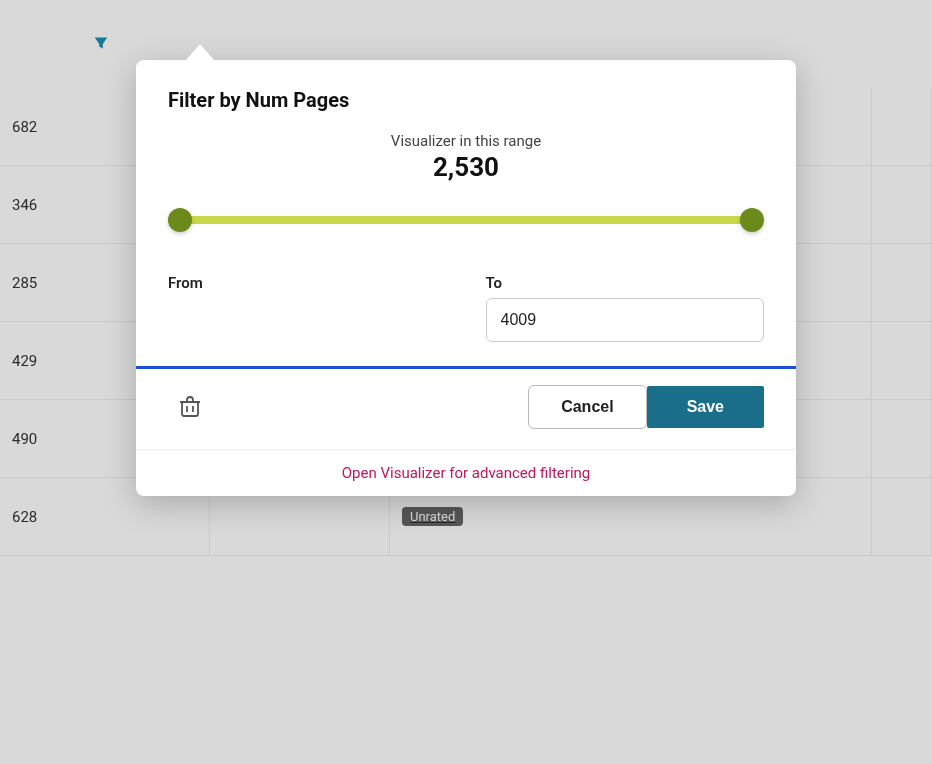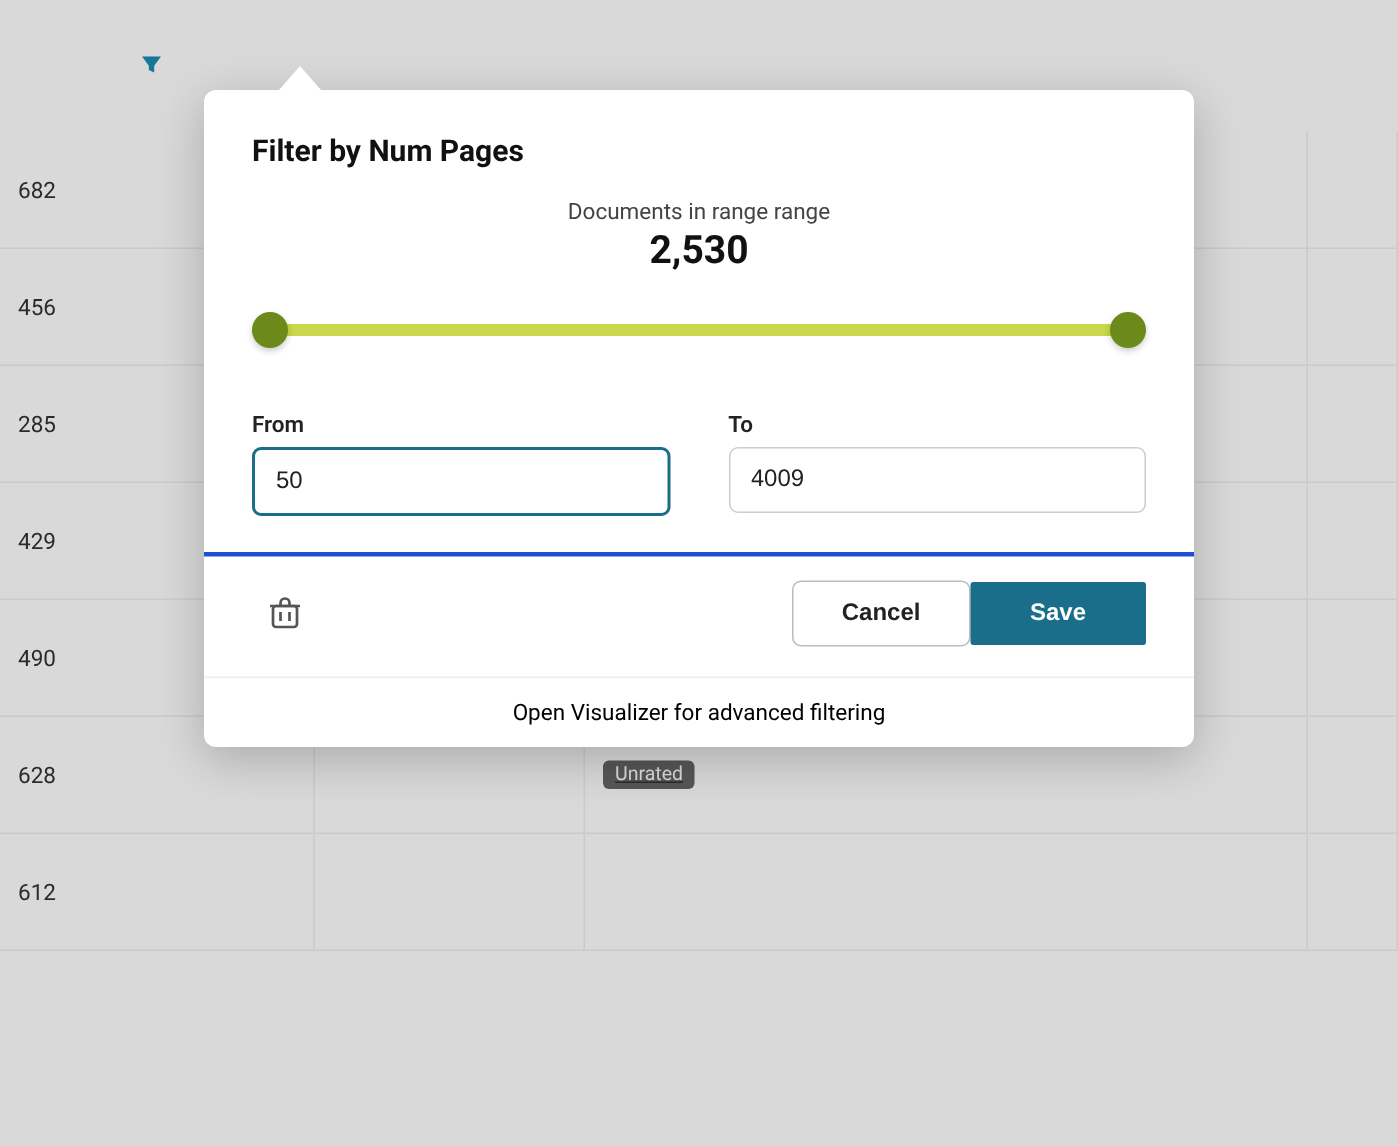--- a/index.html
+++ b/index.html
@@ -329,21 +329,21 @@
       font-size: 16px;
       font-weight: 700;
       color: #fff;
       cursor: pointer;
     }
 
     
     .visualizer-link {
       text-align: center;
       padding: 14px;
-      color: #000000;
+      color: #be185d;
       font-size: 15px;
       cursor: pointer;
       border-top: 1px solid #eee;
     }
 
     
     .trash-svg {
       width: 28px;
       height: 28px;
     }
@@ -400,21 +400,21 @@
     <div class="cell cell-num">
         <span>682</span>
       </div>
     <div class="cell cell-ra"></div>
     <div class="cell cell-coded"></div>
     <div class="cell cell-no"></div>
   </div>
 
   <div class="table-row">
     <div class="cell cell-num">
-        <span>456</span>
+        <span>346</span>
       </div>
     <div class="cell cell-ra"></div>
     <div class="cell cell-coded"></div>
     <div class="cell cell-no"></div>
   </div>
 
   <div class="table-row">
     <div class="cell cell-num">
         <span>285</span>
       </div>
@@ -445,50 +445,41 @@
     <div class="cell cell-num">
         <span>628</span>
       </div>
     <div class="cell cell-ra"></div>
     <div class="cell cell-coded">
       <span class="unrated-badge">Unrated</span>
     </div>
     <div class="cell cell-no"></div>
   </div>
 
-  <div class="table-row">
-    <div class="cell cell-num">
-        <span>612</span>
-      </div>
-    <div class="cell cell-ra"></div>
-    <div class="cell cell-coded"></div>
-    <div class="cell cell-no"></div>
-  </div>
 </div>
 
 <div class="modal-overlay">
   <div class="modal">
     <div class="modal-body">
       <div class="modal-title">Filter by Num Pages</div>
 
       <div class="modal-doc-range">
-        <div class="modal-doc-label">Documents in range range</div>
+        <div class="modal-doc-label">Visualizer in this range</div>
         <div class="modal-doc-count">2,530</div>
       </div>
 
       <div class="slider-container">
         <div class="slider-track"></div>
         <div class="slider-handle slider-handle-left"></div>
         <div class="slider-handle slider-handle-right"></div>
       </div>
 
       <div class="inputs-row">
         <div class="input-group">
           <span class="input-label">From</span>
-          <input class="range-input" type="text" value="50" style="">
         </div>
         <div class="input-group">
           <span class="input-label">To</span>
           <input class="range-input-plain" type="text" value="4009" style="">
         </div>
       </div>
     </div>
 
     <div class="modal-footer">
       <button class="delete-btn">

